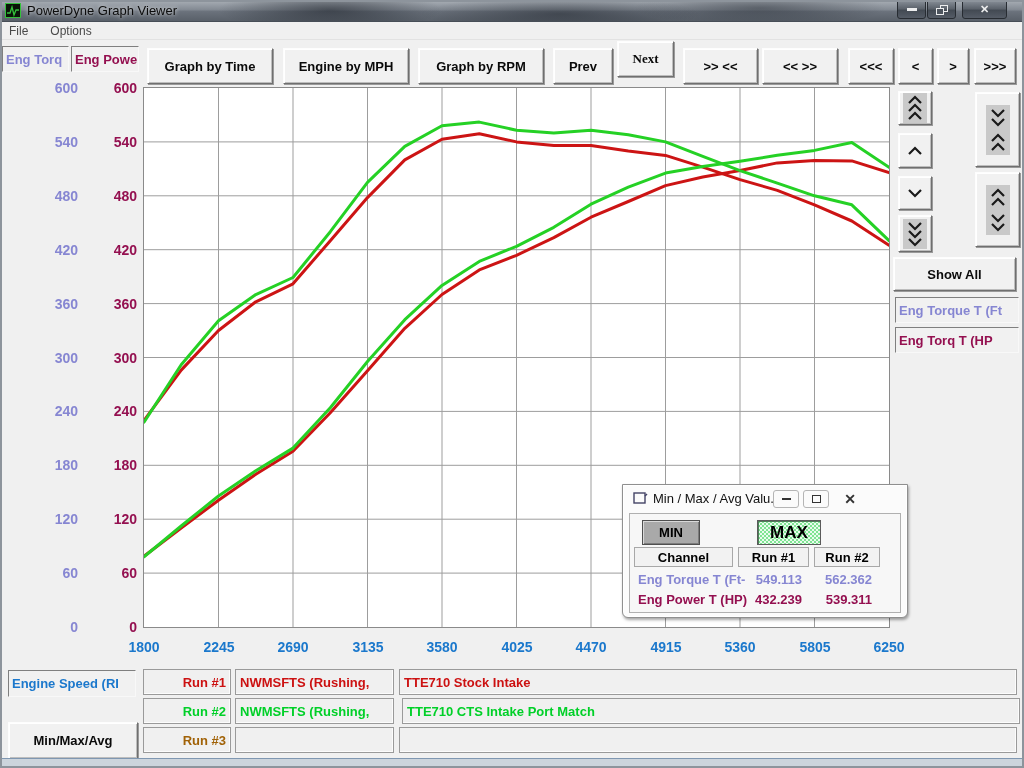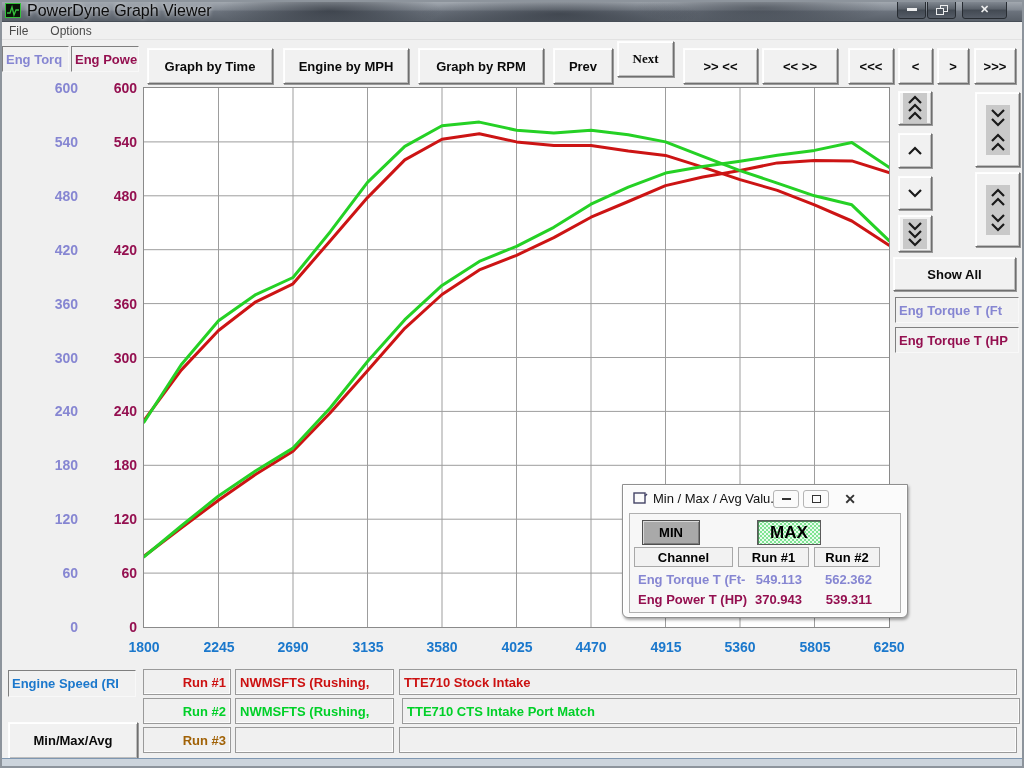--- a/index.html
+++ b/index.html
@@ -9,21 +9,21 @@
 
   
   #titlebar{left:0;top:0;width:1024px;height:22px;
     background:
       radial-gradient(ellipse 160px 30px at 330px 10px, rgba(15,20,28,.50), transparent 70%),
       radial-gradient(ellipse 200px 26px at 560px 14px, rgba(15,20,28,.42), transparent 70%),
       radial-gradient(ellipse 180px 26px at 760px 8px, rgba(15,20,28,.38), transparent 70%),
       linear-gradient(#aab0b7 0%,#848b94 45%,#6b727c 55%,#596069 100%);
     border-bottom:1px solid #474e57;display:flex;align-items:center;}
   #app-icon{width:16px;height:15px;margin:0 6px 0 5px;background:#0a1408;border:1px solid #35c23c;}
-  #title-text{font-size:16px;color:#0c0c0c;text-shadow:0 0 4px rgba(255,255,255,.85);}
+  #title-text{font-size:13px;color:#0c0c0c;text-shadow:0 0 4px rgba(255,255,255,.85);}
   .wctl{position:absolute;top:0;height:19px;border:1px solid #272c32;
     background:linear-gradient(#868d96 0%,#5c636c 45%,#434a53 55%,#555c66 100%);
     border-radius:0 0 3px 3px;display:flex;align-items:center;justify-content:center;color:#ecedee;
     font-size:11px;font-weight:bold;}
   #menubar{left:0;top:22px;width:1024px;height:18px;background:#f0f0f0;border-bottom:1px solid #e2e2e2;
     display:flex;align-items:center;gap:22px;padding-left:9px;font-size:12px;color:#4a4a4a;}
   #frame{left:0;top:0;width:1024px;height:768px;border:2px solid #8d949c;pointer-events:none;z-index:50;}
   #bottomstrip{left:0;top:758px;width:1024px;height:10px;background:#ccd4dc;border-top:1px solid #7f97b1;}
 
   
@@ -217,21 +217,21 @@
 </div>
 <div class="btn" style="left:975px;top:172px;width:45px;height:75px;">
   <span class="inner-gray">
     <svg width="16" height="46" viewBox="0 0 16 46">
         <path d="M2 9 L8 3 L14 9 M2 18 L8 12 L14 18 M2 28 L8 34 L14 28 M2 37 L8 43 L14 37" fill="none" stroke="#1a1a1a" stroke-width="2.2"></path>
       </svg>
   </span>
 </div>
 <div class="btn" style="left:893px;top:257px;width:123px;height:34px;">Show All</div>
 <div class="sunken c-torq" style="left:895px;top:297px;width:124px;height:26px;">Eng Torque T (Ft</div>
-<div class="sunken c-pow" style="left:895px;top:327px;width:124px;height:26px;">Eng Torque T (HP</div>
+<div class="sunken c-pow" style="left:895px;top:327px;width:124px;height:26px;">Eng Torq T (HP</div>
 
 <div id="mmwin" class="abs">
   <span class="abs" style="left:10px;top:7px;">
     <svg width="15" height="13" viewBox="0 0 15 13">
         <rect x="1" y="1" width="11" height="10" fill="none" stroke="#446" stroke-width="1.4"></rect>
         <path d="M12 4 L14 2" stroke="#446" stroke-width="1.4"></path>
       </svg>
   </span>
   <span class="titletext">Min / Max / Avg Valu...</span>
   <span class="mmctl" style="left:150px;">
@@ -248,21 +248,21 @@
     <div id="max-btn">MAX</div>
     <div class="mmhdr" style="left:4px;width:99px;">Channel</div>
     <div class="mmhdr" style="left:108px;width:71px;">Run #1</div>
     <div class="mmhdr" style="left:184px;width:66px;">Run #2</div>
 
     <div class="mmcell c-torq" style="left:8px;top:58px;">Eng Torque T (Ft-</div>
     <div class="mmcell mmnum c-torq" style="left:102px;top:58px;width:70px;">549.113</div>
     <div class="mmcell mmnum c-torq" style="left:174px;top:58px;width:68px;">562.362</div>
 
     <div class="mmcell c-pow" style="left:8px;top:78px;">Eng Power T (HP)</div>
-    <div class="mmcell mmnum c-pow" style="left:102px;top:78px;width:70px;">370.943</div>
+    <div class="mmcell mmnum c-pow" style="left:102px;top:78px;width:70px;">432.239</div>
     <div class="mmcell mmnum c-pow" style="left:174px;top:78px;width:68px;">539.311</div>
   </div>
 </div>
 
 <div class="sunken c-xblue" style="left:8px;top:670px;width:128px;height:27px;">Engine Speed (RI</div>
 
 <div class="flatbox c-red" style="left:143px;top:669px;width:88px;height:26px;justify-content:flex-end;">Run #1</div>
 <div class="flatbox c-green" style="left:143px;top:698px;width:88px;height:26px;justify-content:flex-end;">Run #2</div>
 <div class="flatbox c-blue3" style="left:143px;top:727px;width:88px;height:26px;justify-content:flex-end;">Run #3</div>
 

